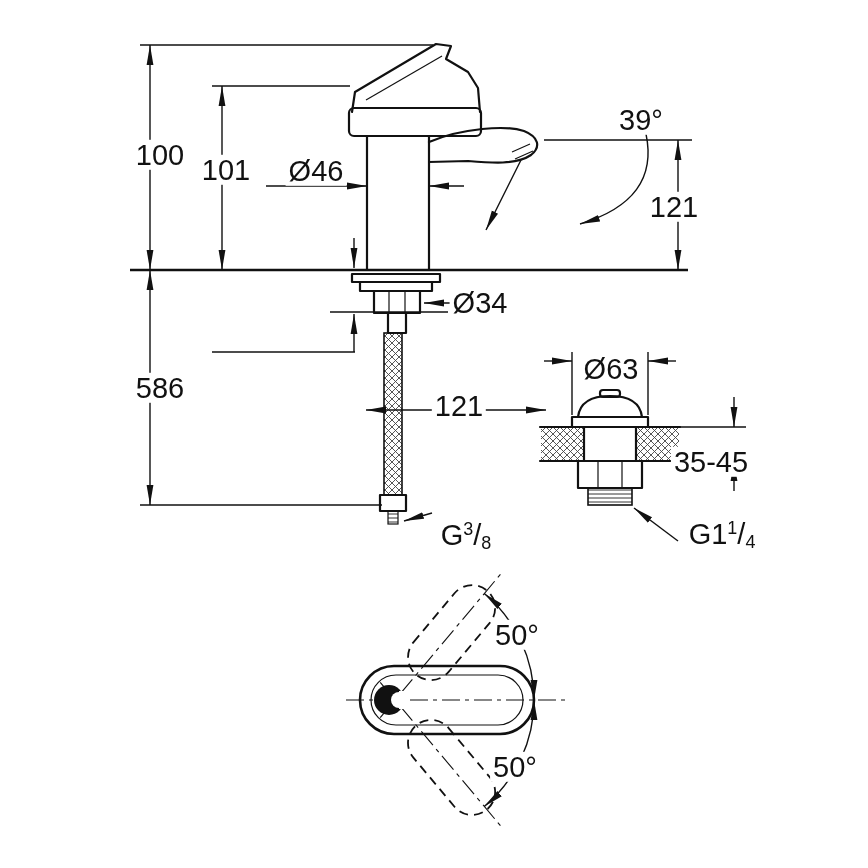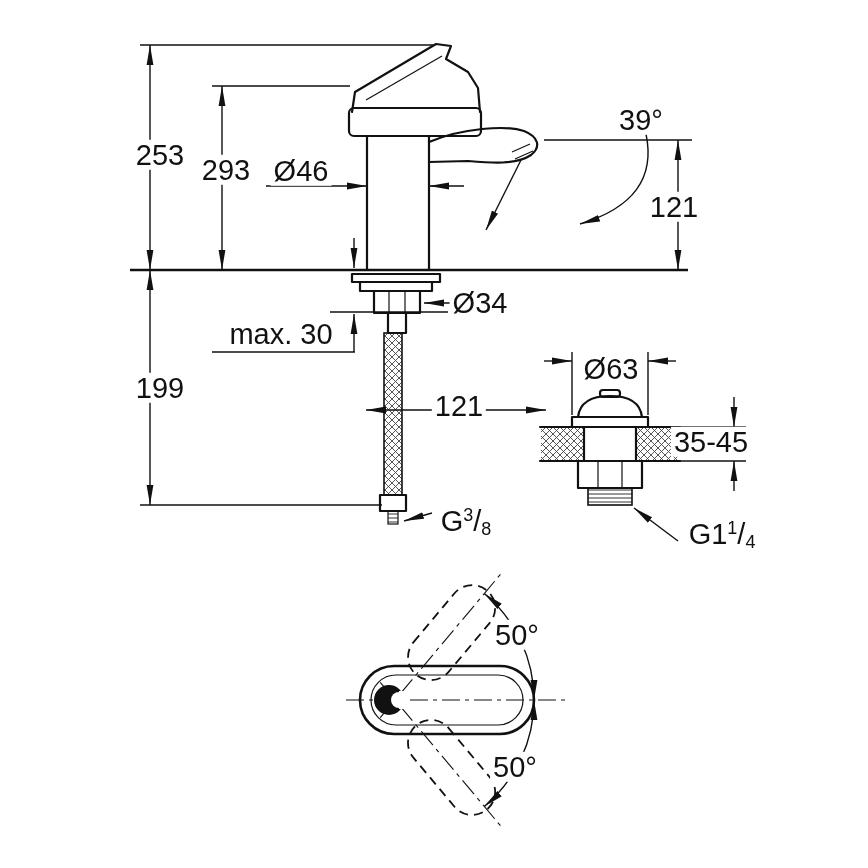--- a/index.html
+++ b/index.html
@@ -137,31 +137,30 @@
     <rect class="o3" x="360" y="666" width="174" height="68" rx="34"></rect>
     <rect class="t" x="371" y="675" width="152" height="50" rx="25"></rect>
     <circle class="blk" cx="389" cy="700" r="15"></circle>
     <circle class="wht" cx="399" cy="700" r="8"></circle>
     <rect class="wht" x="399" y="691" width="11" height="18"></rect>
     <path class="d" d="M534,700 A139,139 0 0 0 484.3,593.5" marker-start="url(#arr)" marker-end="url(#arr)"></path>
     <path class="d" d="M534,700 A139,139 0 0 1 484.3,806.5" marker-start="url(#arr)" marker-end="url(#arr)"></path>
   </g>
 </svg>
 
-<div class="lbl" style="left:160px;top:155px">253</div>
-<div class="lbl" style="left:226px;top:170px">293</div>
-<div class="lbl" style="left:301px;top:171px">Ø46</div>
+<div class="lbl" style="left:160px;top:155px">100</div>
+<div class="lbl" style="left:226px;top:170px">101</div>
+<div class="lbl" style="left:316px;top:171px">Ø46</div>
 <div class="lbl" style="left:641px;top:120px">39°</div>
 <div class="lbl" style="left:674px;top:207px">121</div>
 <div class="lbl" style="left:480px;top:303px">Ø34</div>
-<div class="lbl" style="left:281px;top:334px">max. 30</div>
-<div class="lbl" style="left:160px;top:388px">199</div>
+<div class="lbl" style="left:160px;top:388px">586</div>
 <div class="lbl" style="left:459px;top:406px">121</div>
 <div class="lbl" style="left:611px;top:369px">Ø63</div>
-<div class="lbl" style="left:711px;top:442px">35-45</div>
+<div class="lbl" style="left:711px;top:462px">35-45</div>
 <div class="lbl" style="left:517px;top:635px">50°</div>
 <div class="lbl" style="left:515px;top:767px">50°</div>
 
-<div class="lbl" style="left:466px;top:522px"><span>G</span><sup>3</sup><span>/</span><sub>8</sub></div>
+<div class="lbl" style="left:466px;top:536px"><span>G</span><sup>3</sup><span>/</span><sub>8</sub></div>
 
 <div class="lbl" style="left:722px;top:535px"><span>G1</span><sup>1</sup><span>/</span><sub>4</sub></div>
 
 </div>
 
 </body></html>

